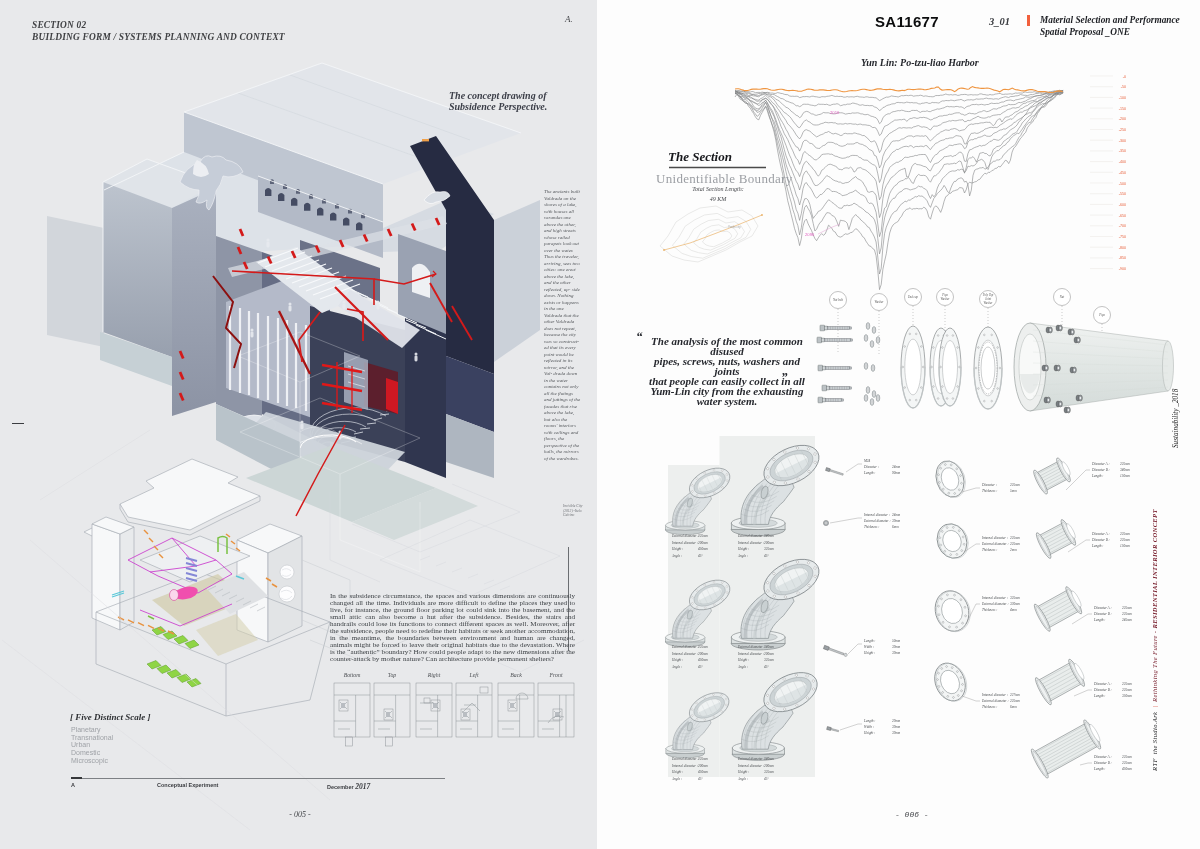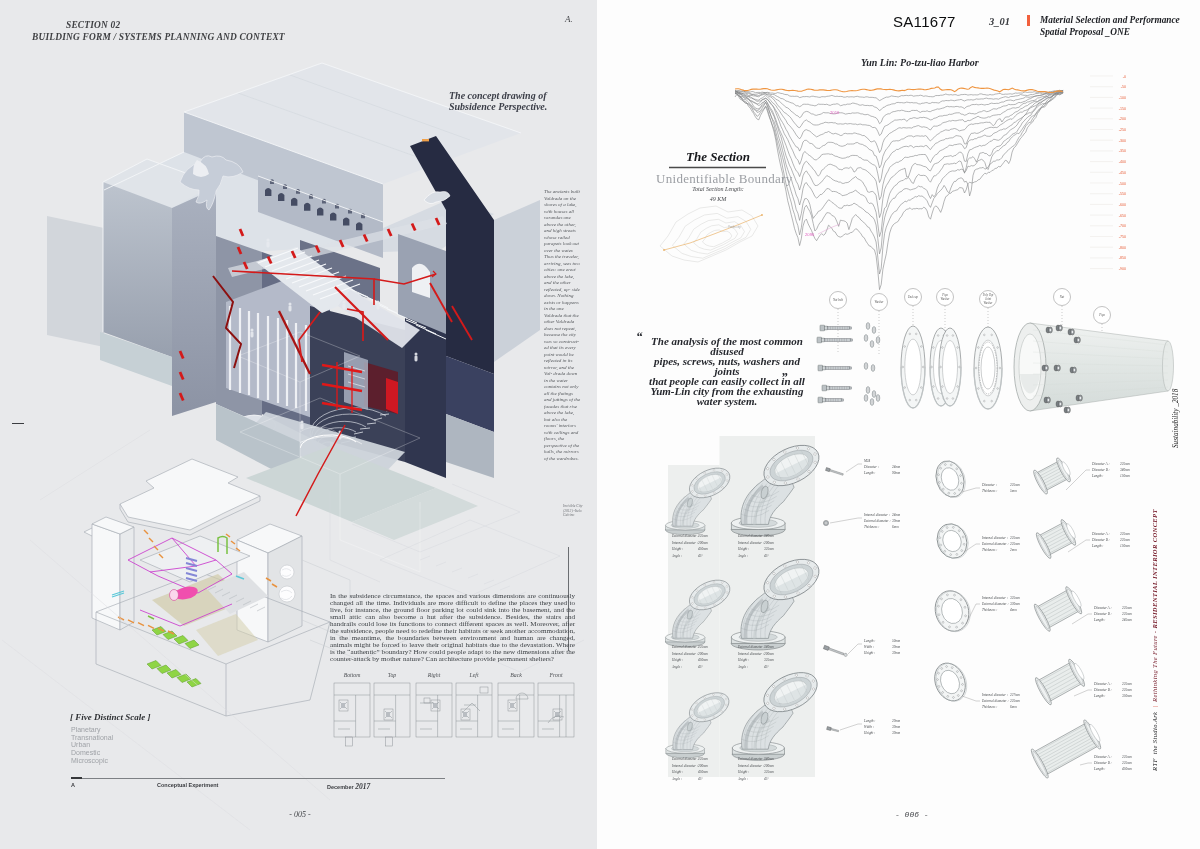--- a/index.html
+++ b/index.html
@@ -1265,21 +1265,21 @@
       <text x="1122" y="697.2" font-size="3.4" font-style="italic" fill="#4c4f52" font-family="Liberation Serif, serif">350mm</text>
 <polyline points="1080,765 1088,763 1092,763" stroke="#909090" stroke-width="0.4" fill="none"></polyline>
       <text x="1094" y="757.8" font-size="3.4" font-style="italic" fill="#4c4f52" font-family="Liberation Serif, serif">Diameter A :</text>
       <text x="1122" y="757.8" font-size="3.4" font-style="italic" fill="#4c4f52" font-family="Liberation Serif, serif">225mm</text>
       <text x="1094" y="764.0" font-size="3.4" font-style="italic" fill="#4c4f52" font-family="Liberation Serif, serif">Diameter B :</text>
       <text x="1122" y="764.0" font-size="3.4" font-style="italic" fill="#4c4f52" font-family="Liberation Serif, serif">225mm</text>
       <text x="1094" y="770.2" font-size="3.4" font-style="italic" fill="#4c4f52" font-family="Liberation Serif, serif">Length :</text>
       <text x="1122" y="770.2" font-size="3.4" font-style="italic" fill="#4c4f52" font-family="Liberation Serif, serif">450mm</text>
 </svg>
 
-<div class="t bi" style="left:32px;top:20px;font-size:9.4px;color:#3f4043;letter-spacing:0.2px;margin-left:34px;">SECTION 02</div>
+<div class="t bi" style="left:32px;top:20px;font-size:9.4px;color:#3f4043;letter-spacing:0.2px;">SECTION 02</div>
 <div class="t bi" style="left:32px;top:32px;font-size:9.4px;color:#3f4043;letter-spacing:0.2px;font-style:italic;">BUILDING FORM / SYSTEMS PLANNING AND CONTEXT</div>
 <div class="t" style="left:565px;top:14px;font-size:9px;font-style:italic;color:#44464a;">A.</div>
 <div class="t bi" style="left:449px;top:91px;font-size:10px;color:#3b3e48;line-height:10.5px;">The concept drawing of<br>Subsidence Perspective.</div>
 <div class="t" style="left:544px;top:189px;width:37px;font-size:5.0px;font-style:italic;color:#55585c;line-height:6.5px;white-space:normal;">The ancients built Valdrada on the shores of a lake, with houses all verandas one above the other, and high streets whose railed parapets look out over the water. Thus the traveler, arriving, sees two cities: one erect above the lake, and the other reflected, up- side down. Nothing exists or happens in the one Valdrada that the other Valdrada does not repeat, because the city was so construct- ed that its every point would be reflected in its mirror, and the Val- drada down in the water contains not only all the flutings and juttings of the facades that rise above the lake, but also the rooms' interiors with ceilings and floors, the perspective of the halls, the mirrors of the wardrobes.</div>
 <div class="t" style="left:563px;top:504px;width:22px;font-size:3.6px;font-style:italic;color:#707377;line-height:4.5px;white-space:normal;">Invisible City (2012) -Italo Calvino</div>
 <div class="t" style="left:568px;top:547px;width:0.8px;height:104px;background:#6b6e72;"></div>
 <div class="t" style="left:12px;top:423px;width:12px;height:1px;background:#3a3c40;"></div>
 <div class="t" style="left:330px;top:593px;width:245px;font-size:7.1px;color:#3c4044;line-height:6.95px;white-space:normal;text-align:justify;">In the subsidence circumstance, the spaces and various dimensions are continuously changed all the time. Individuals are more difficult to define the places they used to live, for instance, the ground floor parking lot could sink into the basement, and the small attic can also become a hut after the subsidence. Besides, the stairs and handrails could lose its functions to connect different spaces as well. Moreover, after the subsidence, people need to redefine their habitats or seek another accommodation, in the meantime, the boundaries between environment and human are changed, animals might be forced to leave their original habitats due to the devastation. Where is the “authentic” boundary? How could people adapt to the new dimensions after the counter-attack by mother nature? Can architecture provide permanent shelters?</div>
 <div class="t" style="left:334px;top:672px;width:36px;font-size:5.8px;font-style:italic;color:#4c4f53;text-align:center;">Bottom</div>
 <div class="t" style="left:374px;top:672px;width:36px;font-size:5.8px;font-style:italic;color:#4c4f53;text-align:center;">Top</div>
@@ -1289,26 +1289,26 @@
 <div class="t" style="left:538px;top:672px;width:36px;font-size:5.8px;font-style:italic;color:#4c4f53;text-align:center;">Front</div>
 <div class="t bi" style="left:70px;top:712px;font-size:9px;color:#2e3033;">[ Five Distinct Scale ]</div>
 <div class="t sans" style="left:71px;top:726px;font-size:7px;color:#9fa2a7;line-height:7.7px;white-space:normal;width:80px;">Planetary<br>Transnational<br>Urban<br>Domestic<br>Microscopic</div>
 <div class="t" style="left:71px;top:778px;width:374px;height:1px;background:#7d8084;"></div>
 <div class="t" style="left:71px;top:777px;width:11px;height:2.4px;background:#35373a;"></div>
 <div class="t sans" style="left:71px;top:782px;font-size:5.5px;color:#3a3c40;font-weight:bold;">A</div>
 <div class="t sans" style="left:157px;top:782px;font-size:5.5px;color:#3a3c40;font-weight:bold;">Conceptual Experiment</div>
 <div class="t sans" style="left:327px;top:782px;font-size:5.5px;color:#3a3c40;font-weight:bold;">December <span style="font-family:'Liberation Serif',serif;font-style:italic;font-size:7.5px;">2017</span></div>
 <div class="t" style="left:285px;top:810px;width:30px;font-size:8px;font-style:italic;color:#44464a;text-align:center;">- 005 -</div>
 
-<div class="t sans" style="left:875px;top:13px;font-size:15px;font-weight:normal;color:#0c0d0e;letter-spacing:0.3px;margin-left:18px;">SA11677</div>
+<div class="t sans" style="left:875px;top:13px;font-size:15px;font-weight:bold;color:#0c0d0e;letter-spacing:0.3px;">SA11677</div>
 <div class="t bi" style="left:989px;top:16px;font-size:10.5px;color:#3a3c40;">3_01</div>
 <div class="t" style="left:1027px;top:15px;width:2.6px;height:11px;background:#f2603d;"></div>
 <div class="t bi" style="left:1040px;top:14px;font-size:9.3px;color:#1d1f24;line-height:12px;">Material Selection and Performance<br>Spatial Proposal _ONE</div>
 <div class="t bi" style="left:846px;top:57px;font-size:10px;color:#26282e;margin-left:15px;">Yun Lin: Po-tzu-liao Harbor</div>
-<div class="t bi" style="left:668px;top:149px;width:100px;font-size:13px;color:#17181c;text-align:center;">The Section</div>
+<div class="t bi" style="left:668px;top:149px;width:100px;font-size:13px;color:#17181c;text-align:left;">The Section</div>
 <div class="t sans" style="left:656px;top:171px;width:124px;font-size:13px;color:#9b9ea3;text-align:center;letter-spacing:0.3px;font-family:Liberation Serif, serif;">Unidentifiable Boundary</div>
 <div class="t" style="left:668px;top:186px;width:100px;font-size:6px;font-style:italic;color:#44464a;text-align:center;">Total  Section Length:</div>
 <div class="t" style="left:668px;top:196px;width:100px;font-size:6px;font-style:italic;color:#44464a;text-align:center;">49 KM</div>
 <div class="t bi" style="left:636px;top:329px;font-size:13px;color:#26282e;">“</div>
 <div class="t bi" style="left:781px;top:369px;font-size:13px;color:#26282e;">”</div>
 <div class="t bi" style="left:639px;top:336px;width:160px;font-size:11px;color:#26282e;line-height:10.05px;white-space:normal;text-align:center;margin-left:8px;">The analysis of the most common disused<br>pipes, screws, nuts, washers and joints<br>that people can easily collect in all<br>Yum-Lin city from the exhausting<br>water system.</div>
 <div class="t" style="left:895px;top:810px;font-size:8px;font-style:italic;color:#44464a;font-family:Liberation Mono, monospace;">- 006 -</div>
 <div class="t" style="left:1172px;top:448px;font-size:7.2px;font-style:italic;color:#222;transform:rotate(-90deg);transform-origin:0 0;">Sustainability _2018</div>
 <div class="t" style="left:1151px;top:771px;font-size:6.6px;letter-spacing:0.35px;transform:rotate(-90deg);transform-origin:0 0;"><span style="font-style:italic;color:#1c1d1f;">RTF&nbsp;&nbsp;the Studio.Ark&nbsp;&nbsp;</span><span style="color:#d94a38;">|</span><span style="font-style:italic;color:#7a2230;">&nbsp;&nbsp;Rethinking The Future - </span><span style="color:#7a2230;font-weight:bold;font-style:italic;">RESIDENTIAL INTERIOR CONCEPT</span></div>
 </div>

